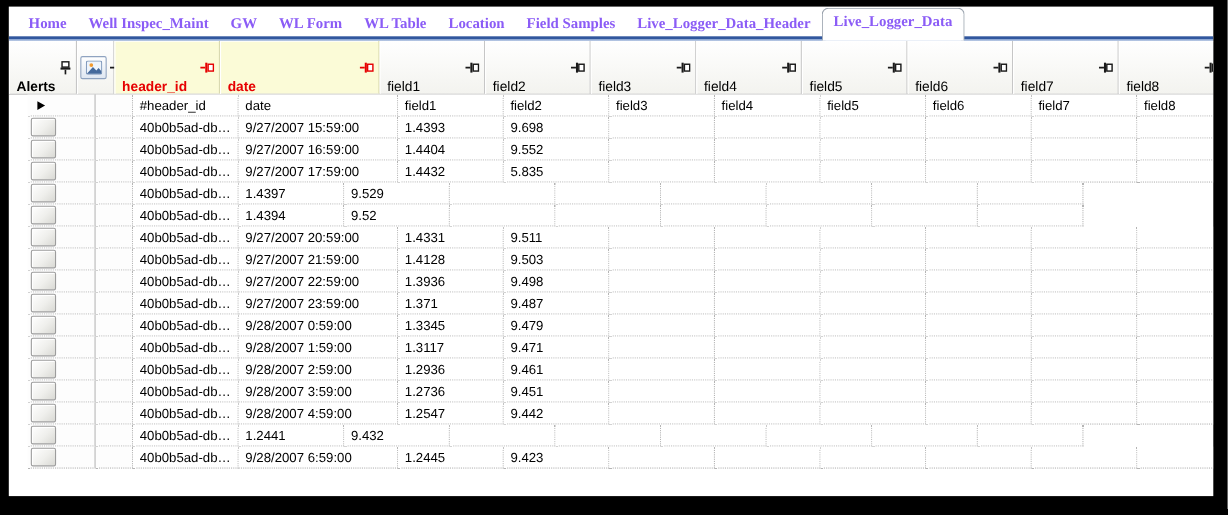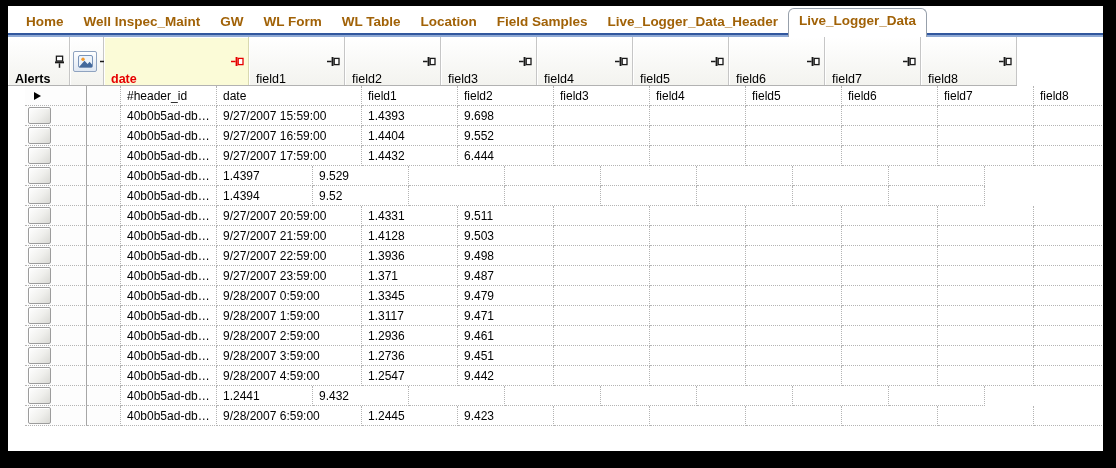--- a/index.html
+++ b/index.html
@@ -10,22 +10,22 @@
     font-family:"Liberation Sans",sans-serif;
     overflow:hidden;
   }
   .window{width:100%;height:100%;background:#fff;position:relative;overflow:hidden;}
 
   
   .tabbar{position:relative;display:flex;align-items:flex-end;padding:4px 6px 0 8px;height:31px;box-sizing:border-box;}
   .tabbar .underline{position:absolute;left:0;right:0;bottom:0;height:4px;
     background:linear-gradient(180deg,#31579e 0 50%,#8fa9d4 50% 100%);z-index:1;}
   .tab{
-    color:#a16207;font-weight:bold;font-size:13.5px;
-    padding:4px 10px 8px 10px;white-space:nowrap;cursor:default;position:relative;
+    color:#8b5cf6;font-weight:bold;font-size:13.5px;
+    padding:4px 10px 8px 10px;white-space:nowrap;cursor:default;position:relative;font-family:Liberation Serif, serif;
   }
   .tab.active{
     background:#fff;border:1px solid #97a0ab;border-bottom:none;
     border-radius:6px 6px 0 0;z-index:2;padding-bottom:9px;
   }
 
   
   .grid{position:absolute;left:0;top:31px;right:0;bottom:0;overflow:hidden;}
   .hdr-row,.row{display:flex;width:max-content;}
   .hdr-row{height:48px;border-bottom:1px solid #b2b2b2;}
@@ -117,20 +117,28 @@
           </span>
         <span id="ico-pin-slot" style="display:flex;align-items:center;color:#1a1a1a;">
             <svg class="pin-h" width="13" height="11" viewBox="0 0 13 11">
     <line x1="0" y1="5.5" x2="4.6" y2="5.5" stroke="currentColor" stroke-width="1.5"></line>
     <rect x="4.6" y="1" width="1.9" height="9" fill="currentColor"></rect>
     <rect x="7.2" y="2.4" width="4.8" height="6.2" fill="#ffffff" stroke="currentColor" stroke-width="1.3"></rect>
   </svg>
           </span>
       </div>
 
+    <div class="hcell w-header_id key">
+          <span class="hlabel">header_id</span>
+          <svg class="pin-h pin-red" width="13" height="11" viewBox="0 0 13 11">
+    <line x1="0" y1="5.5" x2="4.6" y2="5.5" stroke="currentColor" stroke-width="1.5"></line>
+    <rect x="4.6" y="1" width="1.9" height="9" fill="currentColor"></rect>
+    <rect x="7.2" y="2.4" width="4.8" height="6.2" fill="#ffffff" stroke="currentColor" stroke-width="1.3"></rect>
+  </svg>
+        </div>
         <div class="hcell w-date key">
           <span class="hlabel">date</span>
           <svg class="pin-h pin-red" width="13" height="11" viewBox="0 0 13 11">
     <line x1="0" y1="5.5" x2="4.6" y2="5.5" stroke="currentColor" stroke-width="1.5"></line>
     <rect x="4.6" y="1" width="1.9" height="9" fill="currentColor"></rect>
     <rect x="7.2" y="2.4" width="4.8" height="6.2" fill="#ffffff" stroke="currentColor" stroke-width="1.3"></rect>
   </svg>
         </div>
         <div class="hcell w-field1">
           <span class="hlabel">field1</span>
@@ -248,21 +256,21 @@
           <div class="bcell w-field8"></div>
         </div>
         <div class="row">
           <div class="bcell sel w-sel">
             <div class="selbtn"></div>
           </div>
           <div class="bcell ico w-ico"></div>
           <div class="bcell w-header_id">40b0b5ad-db…</div>
           <div class="bcell w-date">9/27/2007 17:59:00</div>
           <div class="bcell w-field1">1.4432</div>
-          <div class="bcell w-field2">6.444</div>
+          <div class="bcell w-field2">5.835</div>
           <div class="bcell w-field3"></div>
           <div class="bcell w-field4"></div>
           <div class="bcell w-field5"></div>
           <div class="bcell w-field6"></div>
           <div class="bcell w-field7"></div>
           <div class="bcell w-field8"></div>
         </div>
         <div class="row">
           <div class="bcell sel w-sel">
             <div class="selbtn"></div>

